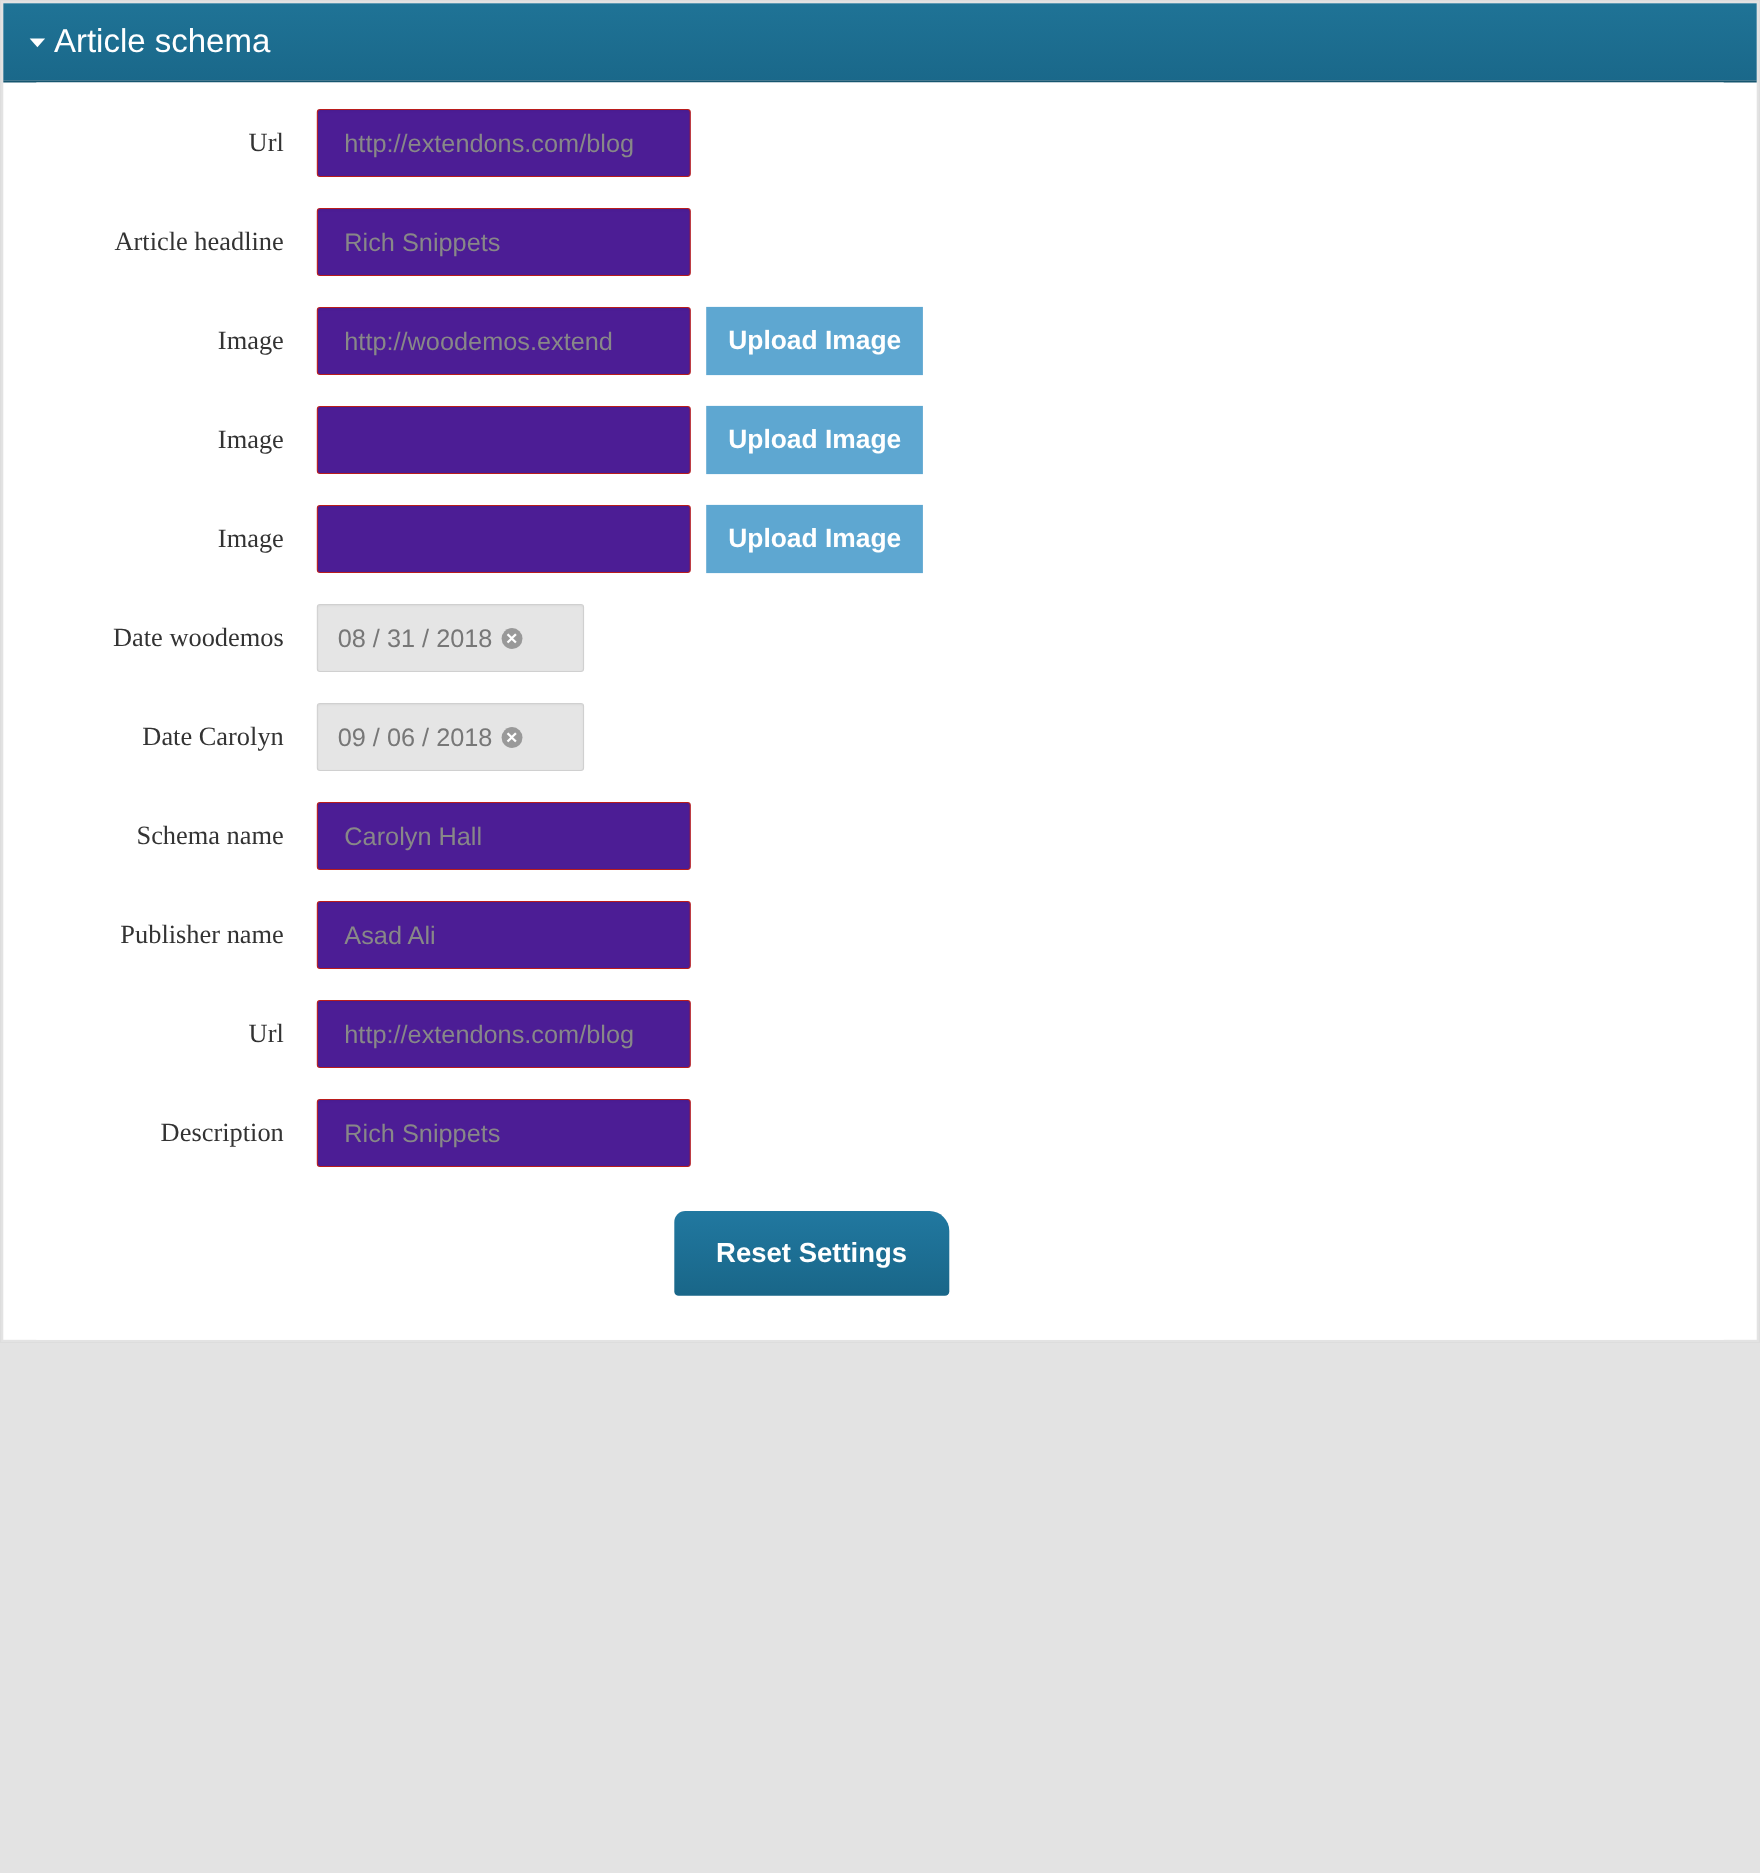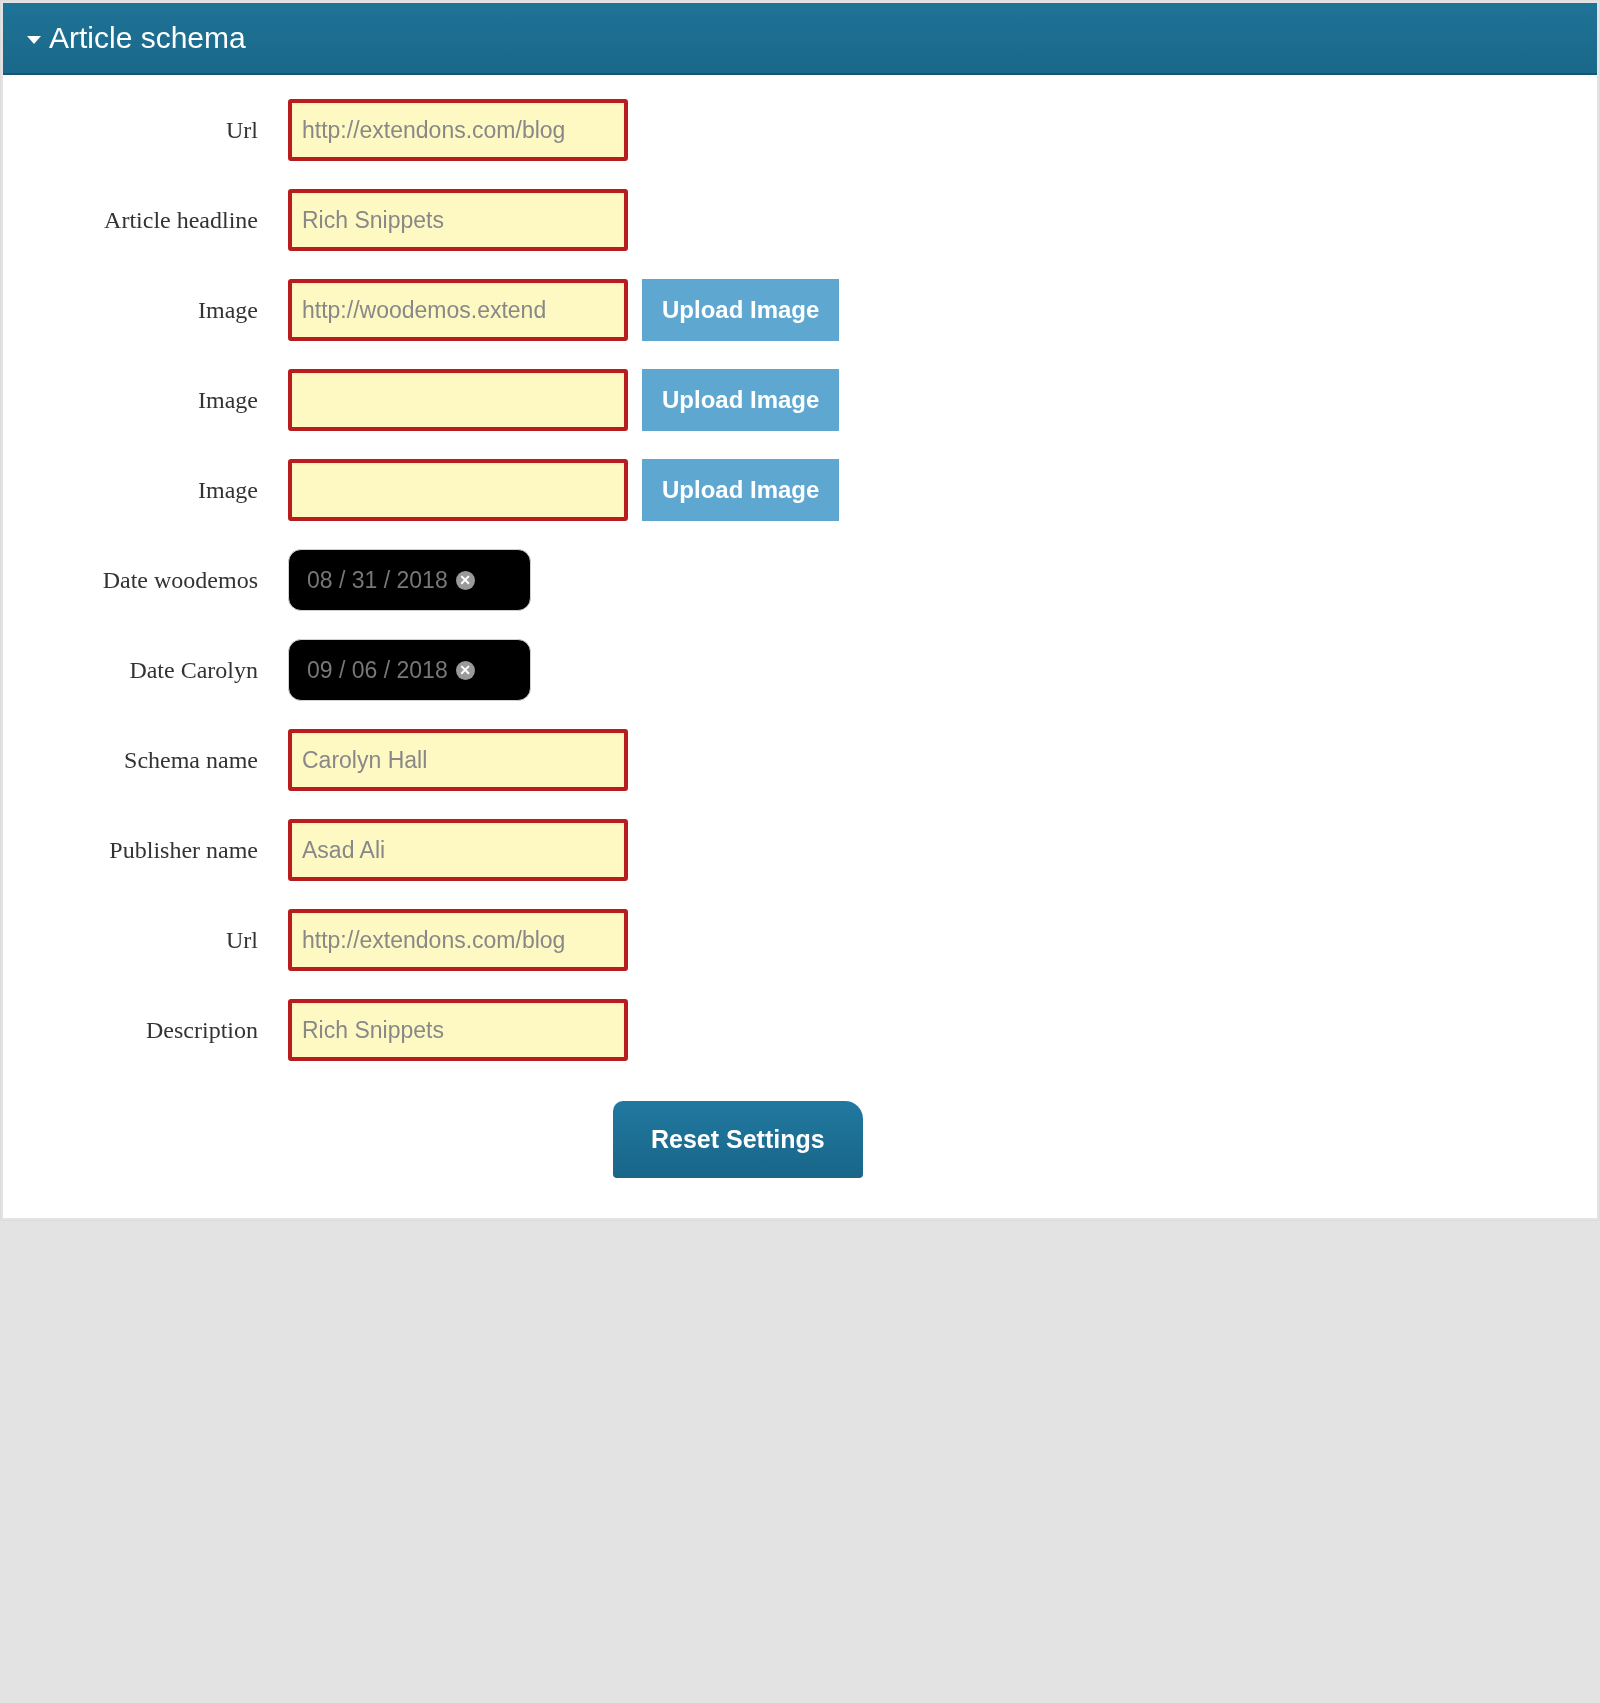--- a/index.html
+++ b/index.html
@@ -56,41 +56,41 @@
       text-align: right;
       padding-right: 30px;
       color: #333;
       font-size: 24px;
       font-weight: 400;
       font-family: Liberation Serif, serif;
     }
     .form-control {
       width: 340px;
       height: 62px;
-      border: 4px solid #b91c1c;
+      border: 1px solid #b91c1c;
       border-radius: 3px;
-      padding: 0 10px;
+      padding: 0 24px;
       font-size: 23px;
       color: #888;
-      background: #fef9c3;
+      background: #4c1d95;
       box-shadow: inset 0 1px 2px rgba(0,0,0,0.05);
       font-family: inherit;
     }
     .form-control::placeholder {
       color: #888;
     }
     .date-control {
       width: 243px;
       height: 62px;
       border: 1px solid #d0d0d0;
-      border-radius: 13px;
+      border-radius: 3px;
       padding: 0 18px;
       font-size: 23px;
       color: #888;
-      background: #000000;
+      background: #e5e5e5;
       box-shadow: inset 0 1px 2px rgba(0,0,0,0.05);
       display: flex;
       align-items: center;
       gap: 4px;
     }
     .date-text {
       color: #777;
       font-size: 23px;
     }
     .date-clear {

